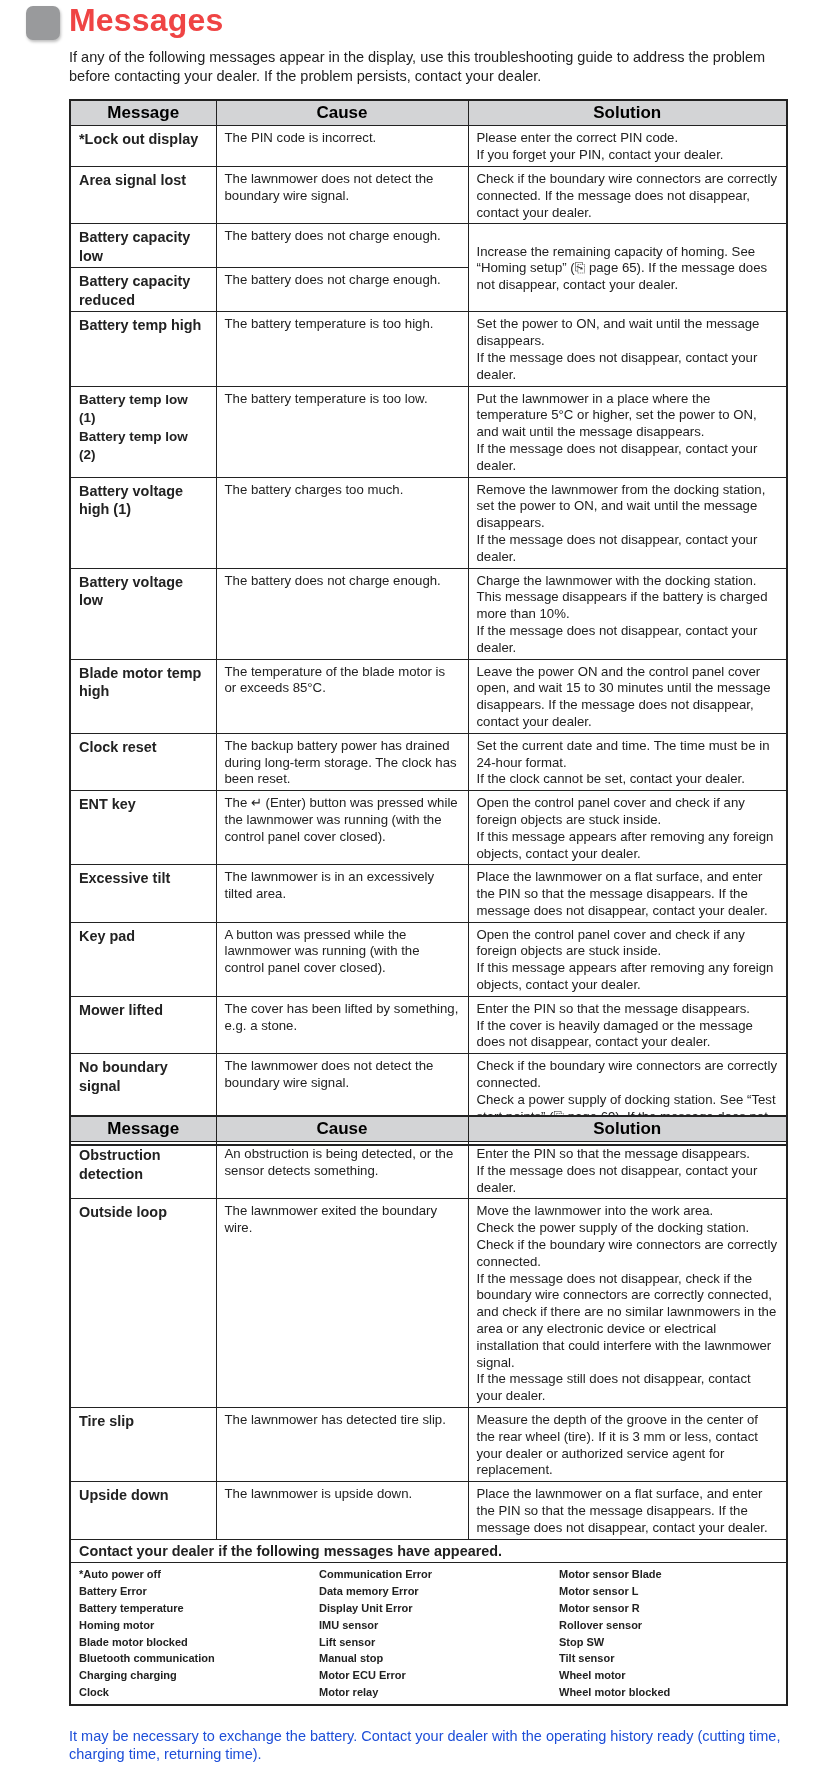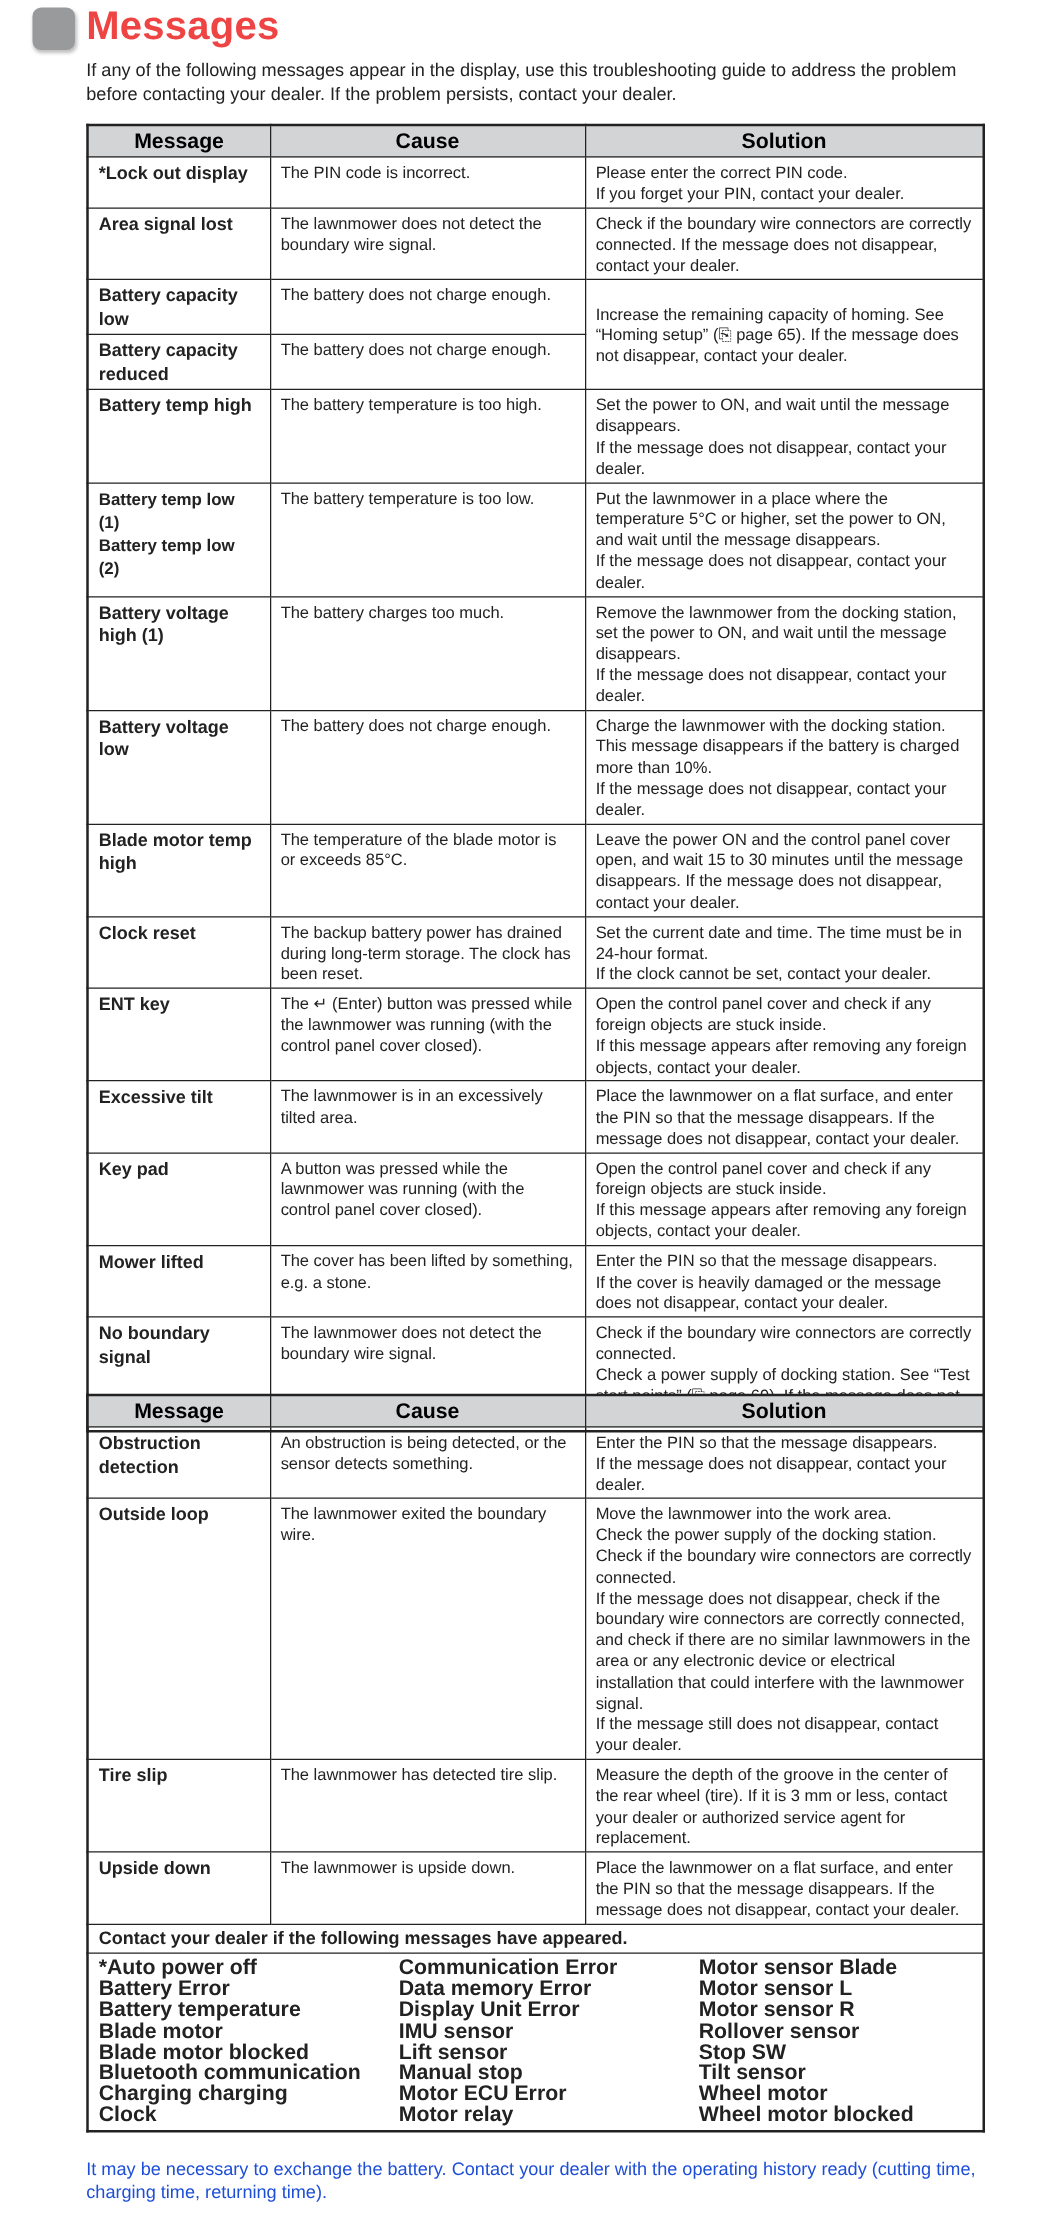--- a/index.html
+++ b/index.html
@@ -42,21 +42,21 @@
   .line { display: block; }
   col.c1 { width: 146px; }
   col.c2 { width: 252px; }
   col.c3 { width: 319px; }
   .contact-head {
     font-weight: bold; font-size: 14.4px; padding: 3px 8px !important;
     border-bottom: 1.5px solid #222 !important;
   }
   .contact-grid {
     display: grid; grid-template-columns: 240px 240px 230px;
-    font-weight: bold; font-size: 17px; line-height: 16.8px;
+    font-weight: bold; font-size: 11px; line-height: 16.8px;
   }
   td.contact-cell { padding: 3px 8px 3px 8px !important; }
   .footer {
     position: absolute; left: 69px; top: 1727px; width: 720px;
     font-size: 14.5px; line-height: 18px; color: #1d4ed8;
   }
 </style>
 </head>
 <body>
 
@@ -322,21 +322,21 @@
     <tr>
       <td colspan="3" class="contact-head">Contact your dealer if the following messages have appeared.</td>
     </tr>
     <tr>
       <td colspan="3" class="contact-cell">
         <div class="contact-grid" id="contact-grid">
             <div>
               <div>*Auto power off</div>
               <div>Battery Error</div>
               <div>Battery temperature</div>
-              <div>Blade motor</div>
+              <div>Homing motor</div>
               <div>Blade motor blocked</div>
               <div>Bluetooth communication</div>
               <div>Charging charging</div>
               <div>Clock</div>
             </div>
             <div>
               <div>Communication Error</div>
               <div>Data memory Error</div>
               <div>Display Unit Error</div>
               <div>IMU sensor</div>

